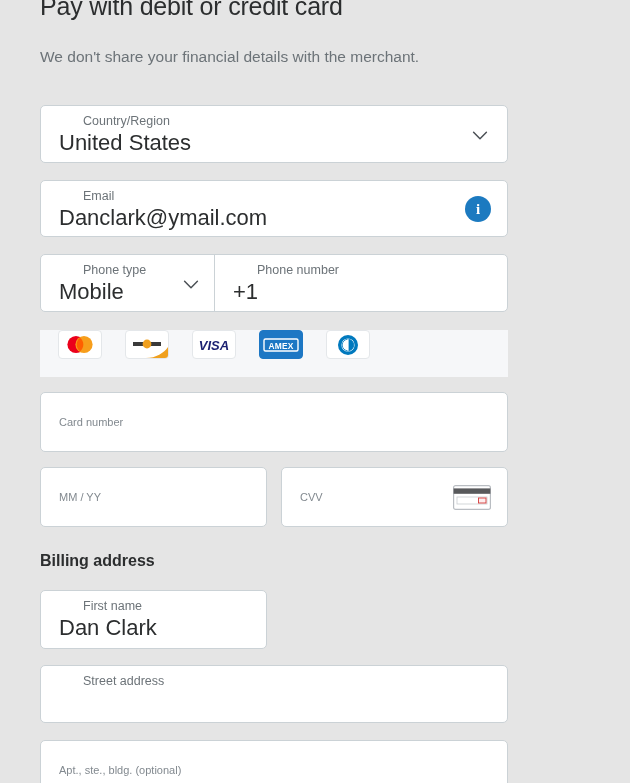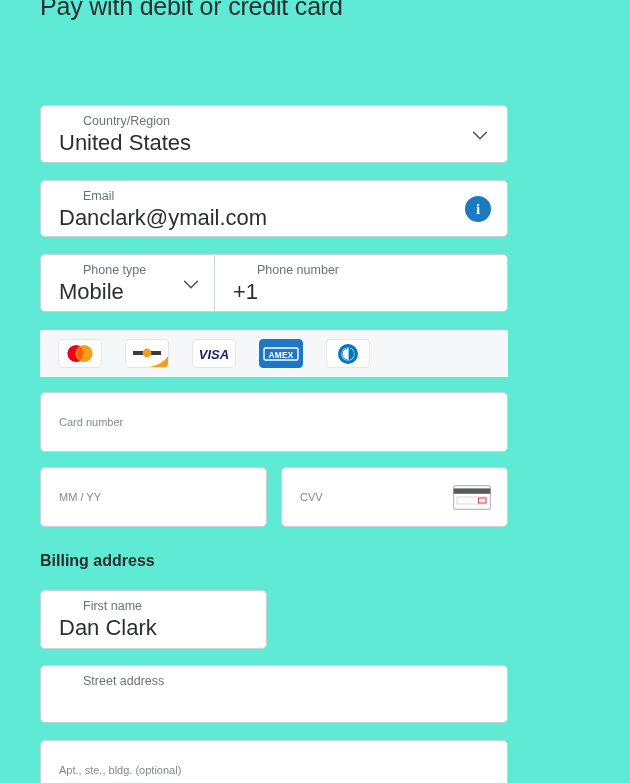--- a/index.html
+++ b/index.html
@@ -3,21 +3,21 @@
 <meta charset="utf-8">
 <style>
   * { box-sizing: border-box; }
   html, body {
     margin: 0; padding: 0;
     width: 630px; height: 783px;
     background: #ffffff;
     font-family: "Liberation Sans", sans-serif;
     overflow: hidden;
   }
-  .page { position: relative; width: 630px; height: 783px; background:#5eead4; }
+  .page { position: relative; width: 630px; height: 783px; background:#e5e5e5; }
 
   .page-title {
     position: absolute; left: 40px; top: -8px;
     font-size: 25px; font-weight: 400; color: #2c2e2f;
     letter-spacing: -0.2px; white-space: nowrap;
   }
   .subtitle {
     position: absolute; left: 40px; top: 48px;
     font-size: 15.5px; color: #6c7378; white-space: nowrap;
   }
@@ -62,21 +62,21 @@
   
   .vdivider {
     position: absolute; top: 0; bottom: 0; width: 1px;
     background: #cbd2d6;
   }
 
   
   .brandstrip {
     position: absolute;
     background: #f6f7f9;
-    display: flex; align-items: center;
+    display: flex; 
     padding-left: 18px; gap: 23px;
   }
   .brandtile {
     width: 44px; height: 29px;
     background: #fff; border: 1px solid #e4e7ea;
     border-radius: 4px;
     display: flex; align-items: center; justify-content: center;
     overflow: hidden; position: relative;
   }
   .brandtile svg { display:block; }
@@ -89,20 +89,21 @@
 
   
   .cvv-icon { position: absolute; width: 38px; height: 25px; }
 </style>
 </head>
 <body>
 
 <div class="page">
 
   <div class="page-title">Pay with debit or credit card</div>
+  <div class="subtitle">We don't share your financial details with the merchant.</div>
 
   <div class="field" style="left:40px; top:105px; width:468px; height:58px;">
     <div class="flabel">Country/Region</div>
     <div class="fvalue">United States</div>
     <div class="chev" style="right:16px; top:18px;">
       <svg viewBox="0 0 24 24" fill="none" stroke="#4a4f54" stroke-width="1.6" stroke-linecap="round" stroke-linejoin="round">
         <polyline points="5,9 12,16 19,9"></polyline>
       </svg>
     </div>
   </div>

